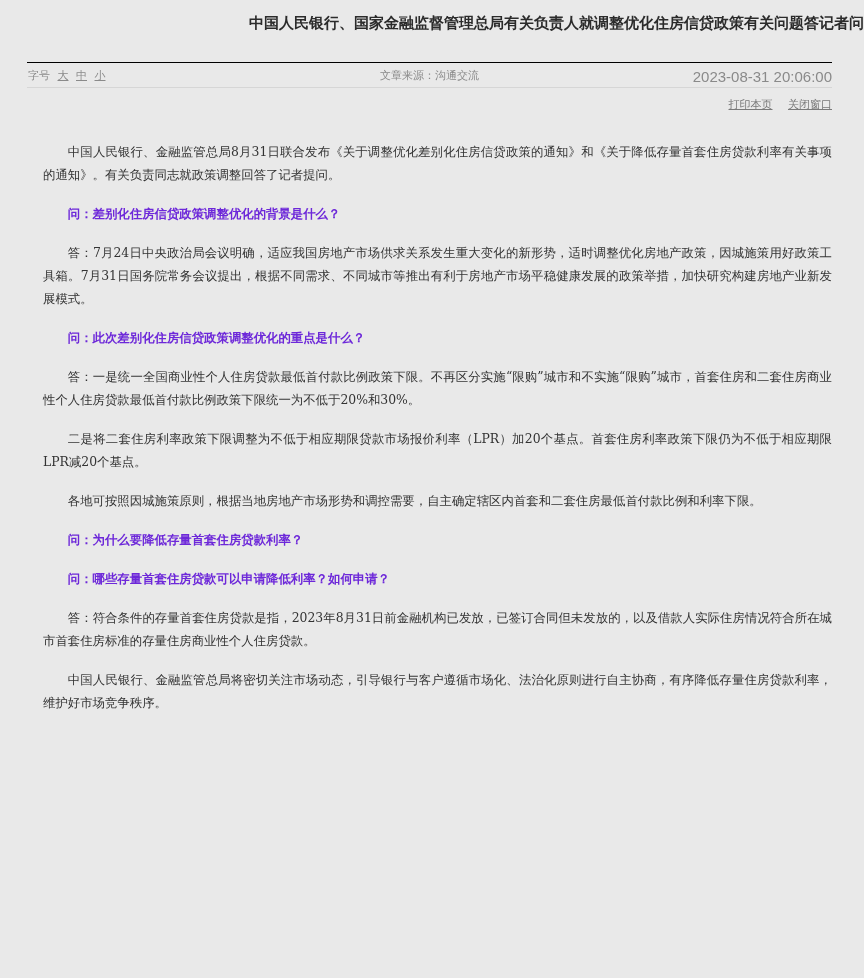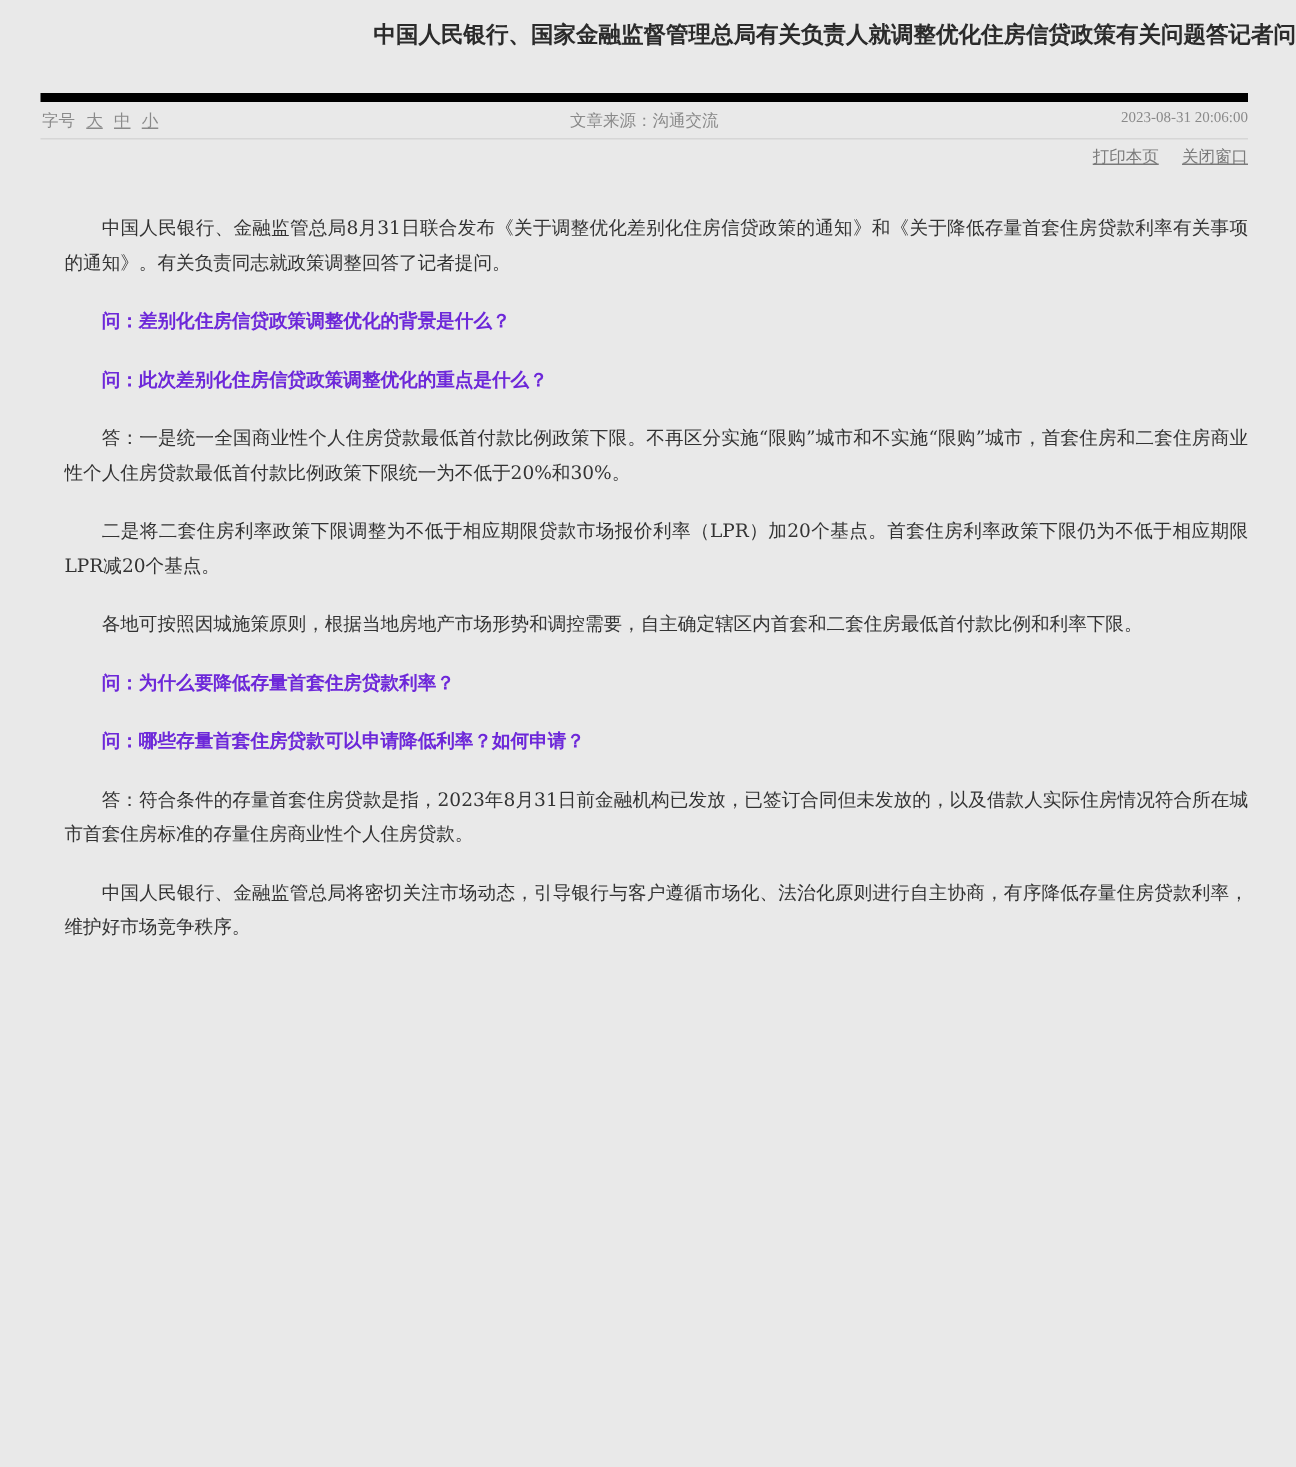--- a/index.html
+++ b/index.html
@@ -30,21 +30,21 @@
     color: #2b2b2b;
     letter-spacing: 0px;
     margin: 0;
   }
   .meta-bar {
     position: absolute;
     left: 27px;
     top: 62px;
     width: 805px;
     height: 24px;
-    border-top: 6px solid #000000;
+    border-top: 1px solid #000000;
     border-bottom: 1px solid #d6d6d6;
     font-size: 11px;
     color: #8a8a8a;
   }
   .meta-bar .fontsize {
     position: absolute;
     left: 1px;
     top: 5px;
   }
   .meta-bar .fontsize a {
@@ -59,22 +59,22 @@
     width: 805px;
     top: 5px;
     text-align: center;
     font-family: Liberation Serif, serif;
   }
   .meta-bar .source span { display: inline-block; }
   .meta-bar .date {
     position: absolute;
     right: 0;
     top: 5px;
-    font-family: Liberation Serif, serif;
-    font-size: 10px;
+    font-family: Liberation Sans, sans-serif;
+    font-size: 15px;
   }
   .actions {
     position: absolute;
     right: 32px;
     top: 97px;
     font-size: 11px;
   }
   .actions a {
     color: #7a7a7a;
     text-decoration: underline;
@@ -121,20 +121,21 @@
   </div>
 
   <div class="actions">
     <a>打印本页</a>
     <a>关闭窗口</a>
   </div>
 
   <div class="content">
     <p>中国人民银行、金融监管总局8月31日联合发布《关于调整优化差别化住房信贷政策的通知》和《关于降低存量首套住房贷款利率有关事项的通知》。有关负责同志就政策调整回答了记者提问。</p>
     <p class="q">问：差别化住房信贷政策调整优化的背景是什么？</p>
+    <p>答：7月24日中央政治局会议明确，适应我国房地产市场供求关系发生重大变化的新形势，适时调整优化房地产政策，因城施策用好政策工具箱。7月31日国务院常务会议提出，根据不同需求、不同城市等推出有利于房地产市场平稳健康发展的政策举措，加快研究构建房地产业新发展模式。</p>
     <p class="q">问：此次差别化住房信贷政策调整优化的重点是什么？</p>
     <p>答：一是统一全国商业性个人住房贷款最低首付款比例政策下限。不再区分实施“限购”城市和不实施“限购”城市，首套住房和二套住房商业性个人住房贷款最低首付款比例政策下限统一为不低于20%和30%。</p>
     <p>二是将二套住房利率政策下限调整为不低于相应期限贷款市场报价利率（LPR）加20个基点。首套住房利率政策下限仍为不低于相应期限LPR减20个基点。</p>
     <p>各地可按照因城施策原则，根据当地房地产市场形势和调控需要，自主确定辖区内首套和二套住房最低首付款比例和利率下限。</p>
     <p class="q">问：为什么要降低存量首套住房贷款利率？</p>
     <p class="q">问：哪些存量首套住房贷款可以申请降低利率？如何申请？</p>
     <p>答：符合条件的存量首套住房贷款是指，2023年8月31日前金融机构已发放，已签订合同但未发放的，以及借款人实际住房情况符合所在城市首套住房标准的存量住房商业性个人住房贷款。</p>
     <p>中国人民银行、金融监管总局将密切关注市场动态，引导银行与客户遵循市场化、法治化原则进行自主协商，有序降低存量住房贷款利率，维护好市场竞争秩序。</p>
   </div>
 

